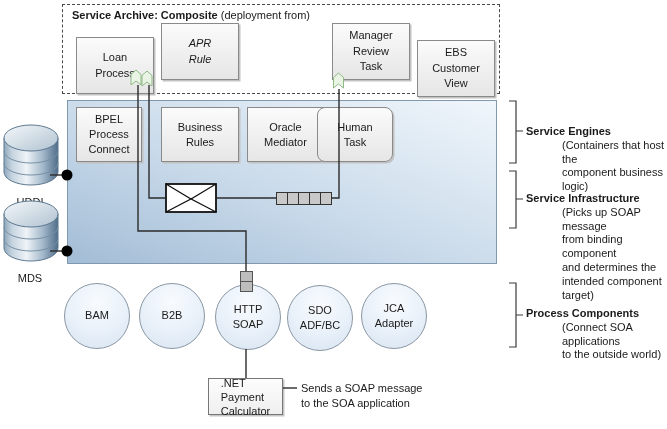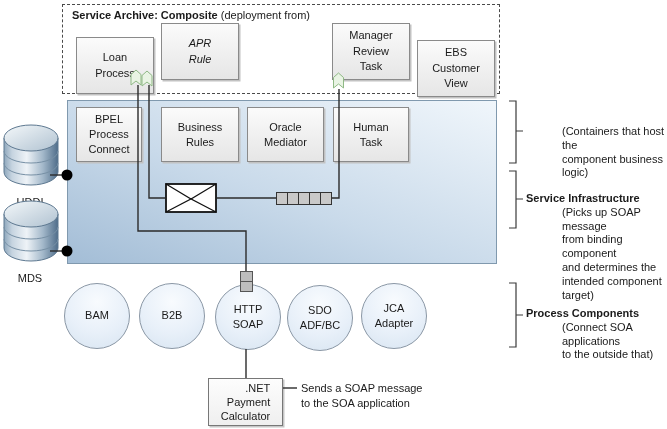--- a/index.html
+++ b/index.html
@@ -34,24 +34,24 @@
   
   .circle{
     width:66px;height:66px;border-radius:50%;
     background:radial-gradient(circle at 50% 28%,#f8fbfe 0%,#e8f0f9 55%,#d7e4f1 100%);
     border:1px solid #8a97a5;box-sizing:border-box;
     display:flex;align-items:center;justify-content:center;text-align:center;
     font-size:11px;line-height:15.5px;white-space:pre-line;
   }
   
   .client-box{
-    left:208px;top:378px;width:75px;height:48px;
+    left:208px;top:378px;width:75px;height:37px;
     background:linear-gradient(to bottom,#fdfdfd,#efefef);
     border:1px solid #777;box-shadow:1.5px 1.5px 0 #c6c6c6;
-    display:flex;align-items:center;justify-content:center;text-align:right;
+    display:flex;align-items:center;justify-content:center;text-align:left;
     font-size:11px;line-height:14px;white-space:pre-line;box-sizing:border-box;
   }
   .annotation{
     left:301px;top:381px;font-size:11px;line-height:14.5px;white-space:pre-line;
   }
   
   .legend{left:526px;width:141px;font-size:11px;line-height:13.8px;}
   .legend .t{font-weight:bold;white-space:nowrap;}
   .legend .d{white-space:pre-line;margin-left:36px;}
   .db-label{font-size:11px;text-align:center;width:56px;left:2px;margin-top:12px;}
@@ -79,21 +79,21 @@
 Customer
 View</span></div>
 
   <div class="abs gbox engine" style="left:76px;top:107px;width:64px;height:53px;"><span>BPEL
 Process
 Connect</span></div>
   <div class="abs gbox engine" style="left:161px;top:107px;width:76px;height:53px;"><span>Business
 Rules</span></div>
   <div class="abs gbox engine" style="left:247px;top:107px;width:75px;height:53px;"><span>Oracle
 Mediator</span></div>
-  <div class="abs gbox engine" style="left:333px;top:107px;width:74px;height:53px;"><span>Human
+  <div class="abs gbox engine" style="left:317px;top:107px;width:74px;height:53px;border-radius:8px;"><span>Human
 Task</span></div>
 
   <svg class="abs" style="left:3px;top:123px;" width="56" height="64" viewBox="0 0 56 64">
     <defs>
       <linearGradient id="cylB" x1="0" y1="0" x2="1" y2="0">
         <stop offset="0" stop-color="#8ea7bc"></stop>
           <stop offset="0.15" stop-color="#c6d4e0"></stop>
         <stop offset="0.42" stop-color="#eef3f7"></stop>
           <stop offset="0.72" stop-color="#a3b8ca"></stop>
         <stop offset="1" stop-color="#4f6d8a"></stop>
@@ -179,30 +179,31 @@
     <path d="M6,1 L11,5.5 L11,16 L6,12 L1,16 L1,5.5 Z" fill="#e9f4e4" stroke="#8fb985" stroke-width="1"></path>
   </svg>
   <svg class="abs" style="left:141px;top:70px;" width="12" height="17" viewBox="0 0 12 17">
     <path d="M6,1 L11,5.5 L11,16 L6,12 L1,16 L1,5.5 Z" fill="#e9f4e4" stroke="#8fb985" stroke-width="1"></path>
   </svg>
   <svg class="abs" style="left:332px;top:72px;" width="13" height="17" viewBox="0 0 12 17">
     <path d="M6,1 L11,5.5 L11,16 L6,12 L1,16 L1,5.5 Z" fill="#e9f4e4" stroke="#8fb985" stroke-width="1"></path>
   </svg>
 
   <div class="abs legend" style="top:125px;">
+    <div class="t">Service Engines</div>
     <div class="d">(Containers that host the
 component business logic)</div>
   </div>
   <div class="abs legend" style="top:192px;">
     <div class="t">Service Infrastructure</div>
     <div class="d">(Picks up SOAP message
 from binding component
 and determines the
 intended component
 target)</div>
   </div>
   <div class="abs legend" style="top:307px;">
     <div class="t">Process Components</div>
     <div class="d">(Connect SOA applications
-to the outside that)</div>
+to the outside world)</div>
   </div>
 
 </div>
 
 </body></html>

